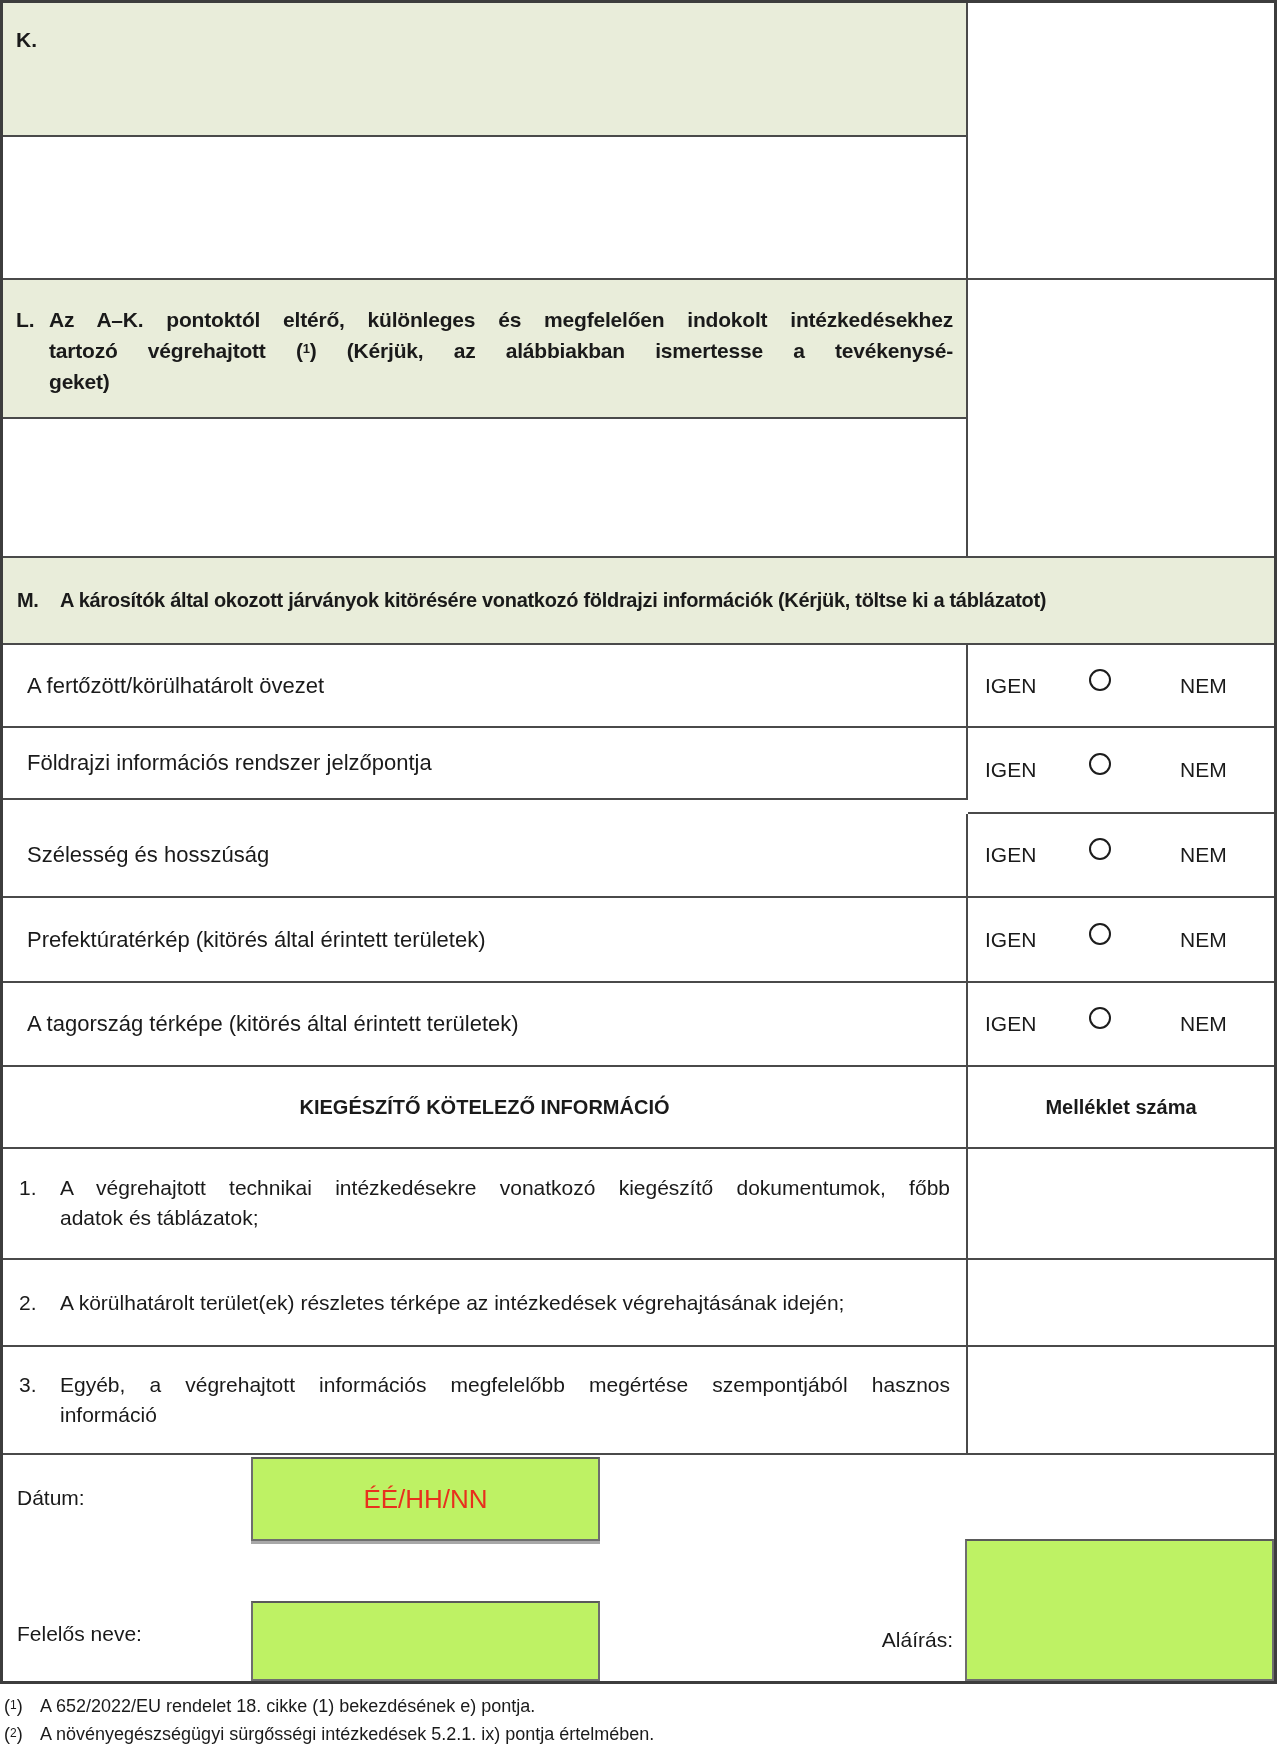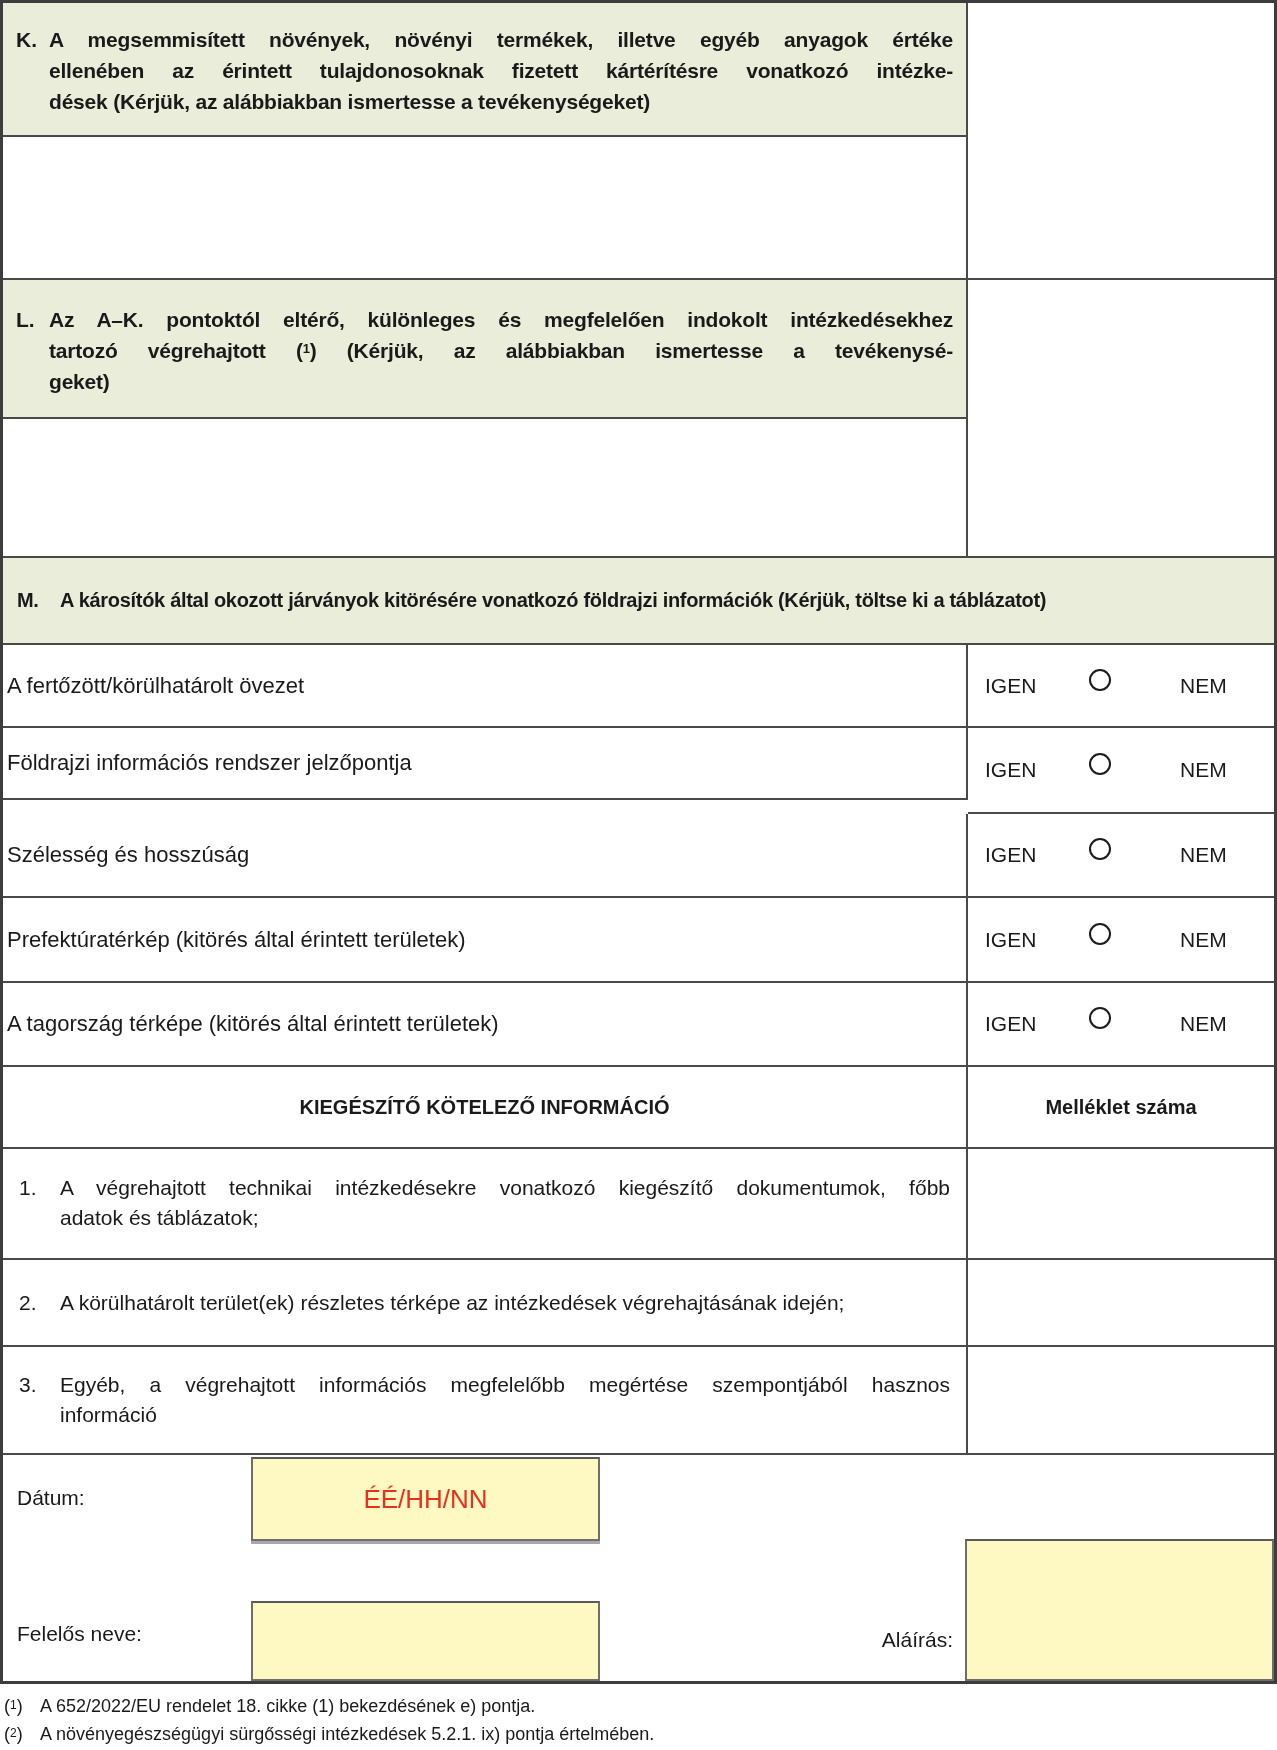--- a/index.html
+++ b/index.html
@@ -21,63 +21,58 @@
   .htext   { position:absolute; left:46px; right:13px; font-weight:bold; font-size:21px;
              line-height:31px; letter-spacing:-0.2px; }
   .jline   { text-align:justify; text-align-last:justify; }
 
   
   .mline { display:flex; align-items:center; height:100%; padding-left:14px;
            font-weight:bold; font-size:20px; letter-spacing:-0.3px; white-space:nowrap; }
   .mline .ltr { width:43px; flex:0 0 auto; }
 
   
-  .geo-label { display:flex; align-items:center; height:100%; padding-left:4px;
+  .geo-label { display:flex; align-items:center; height:100%; padding-left:24px;
                font-size:22px; }
   .yn { display:flex; align-items:center; height:100%; padding-left:17px; font-size:21px;gap:20px; }
   .yn .w1 { width:50px; } .yn .w2 { width:47px; }
   .radio { width:22px; height:22px; border:2px solid #1c1c1c; border-radius:50%;
            background:#ffffff; box-sizing:border-box; transform:translateY(-6px); flex:0 0 auto; }
   .radio.c1 { margin-left:34px; } .yn .w2 { margin-left:49px; } .radio.c2 { margin-left:33px; }
 
   
   .chead { display:flex; align-items:center; justify-content:center; height:100%;
            font-weight:bold; font-size:20px; text-align:center; }
 
   
   .item { position:relative; height:100%; }
   .inum { position:absolute; left:16px; font-size:21px; line-height:30px; }
   .itext { position:absolute; left:57px; right:16px; font-size:21px; line-height:30px; }
 
   
   .slabel { position:absolute; font-size:21px; line-height:25px; }
-  .gbox { position:absolute; background:#fef9c3; border:2px solid #6e6e6e;
+  .gbox { position:absolute; background:#bef264; border:2px solid #6e6e6e;
           border-top-color:#5a5a5a; box-sizing:border-box; }
   .dshadow { box-shadow:0 3px 0 #a8a8a8; }
   .dateval { display:flex; align-items:center; justify-content:center; height:100%;
              color:#e8301d; font-size:26px; }
 
   .sup  { font-size:13px; vertical-align:top; position:relative; top:-2px; font-weight:bold; }
   .fn   { position:absolute; left:4px; font-size:18px; line-height:24px; }
   .fnmark { display:inline-block; width:36px; }
   .fnsup  { font-size:12px; vertical-align:top; position:relative; top:-1px; }
 </style>
 </head>
 <body>
 
 <div class="sheet">
   <div class="tbl">
 
     <div class="cell green br bb" style="left:0;top:0;width:965px;height:134px">
       <span class="hletter" style="top:21px">K.</span>
-      <div class="htext" style="top:21px">
-        <div class="jline">A megsemmisített növények, növényi termékek, illetve egyéb anyagok értéke</div>
-        <div class="jline">ellenében az érintett tulajdonosoknak fizetett kártérítésre vonatkozó intézke-</div>
-        <div>dések (Kérjük, az alábbiakban ismertesse a tevékenységeket)</div>
-      </div>
     </div>
 
     <div class="cell br bb" style="left:0;top:134px;width:965px;height:143px"></div>
 
     <div class="cell bb" style="left:965px;top:0;width:306px;height:277px"></div>
 
     <div class="cell green br bb" style="left:0;top:277px;width:965px;height:139px">
       <span class="hletter" style="top:24px">L.</span>
       <div class="htext" style="top:24px">
         <div class="jline">Az A–K. pontoktól eltérő, különleges és megfelelően indokolt intézkedésekhez</div>

